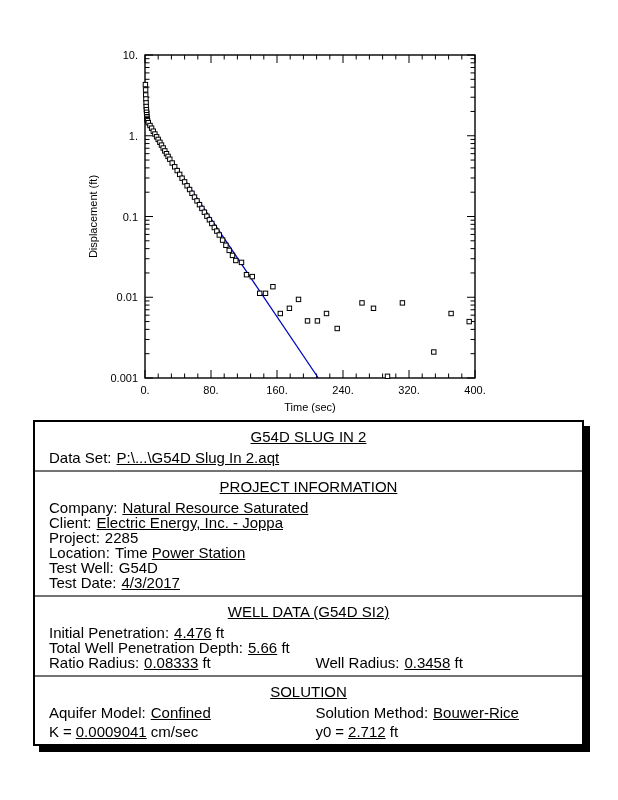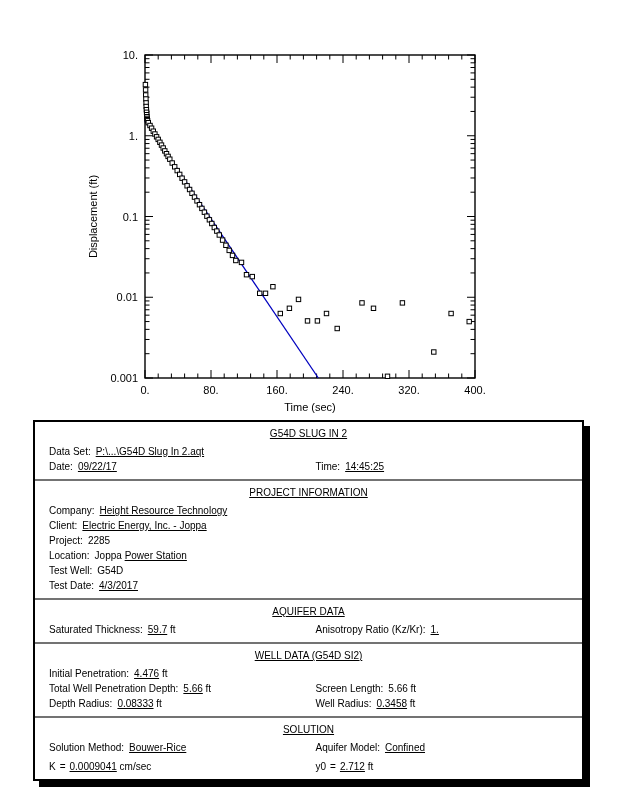--- a/index.html
+++ b/index.html
@@ -5,21 +5,21 @@
   * { margin:0; padding:0; box-sizing:border-box; }
   html,body { width:618px; height:800px; background:#fff; font-family:"Liberation Sans", sans-serif; color:#000; }
   .page { position:relative; width:618px; height:800px; background:#fff; overflow:hidden; }
 
   
   #chart-wrap { position:absolute; left:0; top:0; width:618px; height:415px; }
   #chart-svg text { font-family:"Liberation Sans", sans-serif; font-size:11px; fill:#000; }
 
   
   .box { position:absolute; left:33px; top:420px; width:551px; background:#fff;
-         border:2px solid #000; box-shadow:6px 6px 0 #000; font-size:10px; }
+         border:2px solid #000; box-shadow:6px 6px 0 #000; font-size:15px; }
   .sec { border-top:2px solid #737373; padding:3px 0 5px 0; }
   .sec.first { border-top:none; }
   .sec-head { display:block; text-align:center; margin:3px 0 5px 0; }
   .sec-head span { text-decoration:underline; }
   .row { padding:0 14px; line-height:15px; }
   .two { display:grid; grid-template-columns:50% 50%; padding:0 0 0 14px; line-height:15px; }
   .two > div { padding-right:8px; }
   .lbl { margin-right:5px;margin-top:12px; }
   .u { text-decoration:underline; }
   .sol-row { margin-top:4px; }
@@ -248,64 +248,52 @@
       </svg>
   </div>
 
   <div class="box">
 
     <div class="sec first">
       <div class="sec-head"><span class="u">G54D SLUG IN 2</span></div>
       <div class="row">
         <span class="lbl">Data Set:</span><span class="u">P:\...\G54D Slug In 2.aqt</span>
       </div>
-      <div class="two">
-        <div><span class="lbl">Date:</span><span class="u">09/22/17</span></div>
-        <div><span class="lbl">Time:</span><span class="u">14:45:25</span></div>
-      </div>
     </div>
 
     <div class="sec">
       <div class="sec-head"><span>PROJECT INFORMATION</span></div>
-      <div class="row"><span class="lbl">Company:</span><span class="u">Height Resource Technology</span></div>
+      <div class="row"><span class="lbl">Company:</span><span class="u">Natural Resource Saturated</span></div>
       <div class="row"><span class="lbl">Client:</span><span class="u">Electric Energy, Inc. - Joppa</span></div>
       <div class="row"><span class="lbl">Project:</span><span>2285</span></div>
-      <div class="row"><span class="lbl">Location:</span><span>Joppa</span> <span class="u">Power Station</span></div>
+      <div class="row"><span class="lbl">Location:</span><span>Time</span> <span class="u">Power Station</span></div>
       <div class="row"><span class="lbl">Test Well:</span><span>G54D</span></div>
       <div class="row"><span class="lbl">Test Date:</span><span class="u">4/3/2017</span></div>
     </div>
 
-    <div class="sec">
-      <div class="sec-head"><span>AQUIFER DATA</span></div>
-      <div class="two">
-        <div><span class="lbl">Saturated Thickness:</span><span class="u">59.7</span> <span>ft</span></div>
-        <div><span class="lbl">Anisotropy Ratio (Kz/Kr):</span><span class="u">1.</span></div>
-      </div>
-    </div>
 
     <div class="sec">
       <div class="sec-head"><span>WELL DATA (G54D SI2)</span></div>
       <div class="two">
         <div><span class="lbl">Initial Penetration:</span><span class="u">4.476</span> <span>ft</span></div>
       </div>
       <div class="two">
         <div><span class="lbl">Total Well Penetration Depth:</span><span class="u">5.66</span> <span>ft</span></div>
-        <div><span class="lbl">Screen Length:</span><span>5.66</span> <span>ft</span></div>
       </div>
       <div class="two">
-        <div><span class="lbl">Depth Radius:</span><span class="u">0.08333</span> <span>ft</span></div>
+        <div><span class="lbl">Ratio Radius:</span><span class="u">0.08333</span> <span>ft</span></div>
         <div><span class="lbl">Well Radius:</span><span class="u">0.3458</span> <span>ft</span></div>
       </div>
     </div>
 
     <div class="sec">
       <div class="sec-head"><span>SOLUTION</span></div>
       <div class="two sol-row">
+        <div><span class="lbl">Aquifer Model:</span><span class="u">Confined</span></div>
         <div><span class="lbl">Solution Method:</span><span class="u">Bouwer-Rice</span></div>
-        <div><span class="lbl">Aquifer Model:</span><span class="u">Confined</span></div>
       </div>
       <div class="two sol-row">
         <div><span>K</span><span class="eq">=</span><span class="u">0.0009041</span> <span>cm/sec</span></div>
         <div><span>y0</span><span class="eq">=</span><span class="u">2.712</span> <span>ft</span></div>
       </div>
     </div>
 
   </div>
 </div>
 

